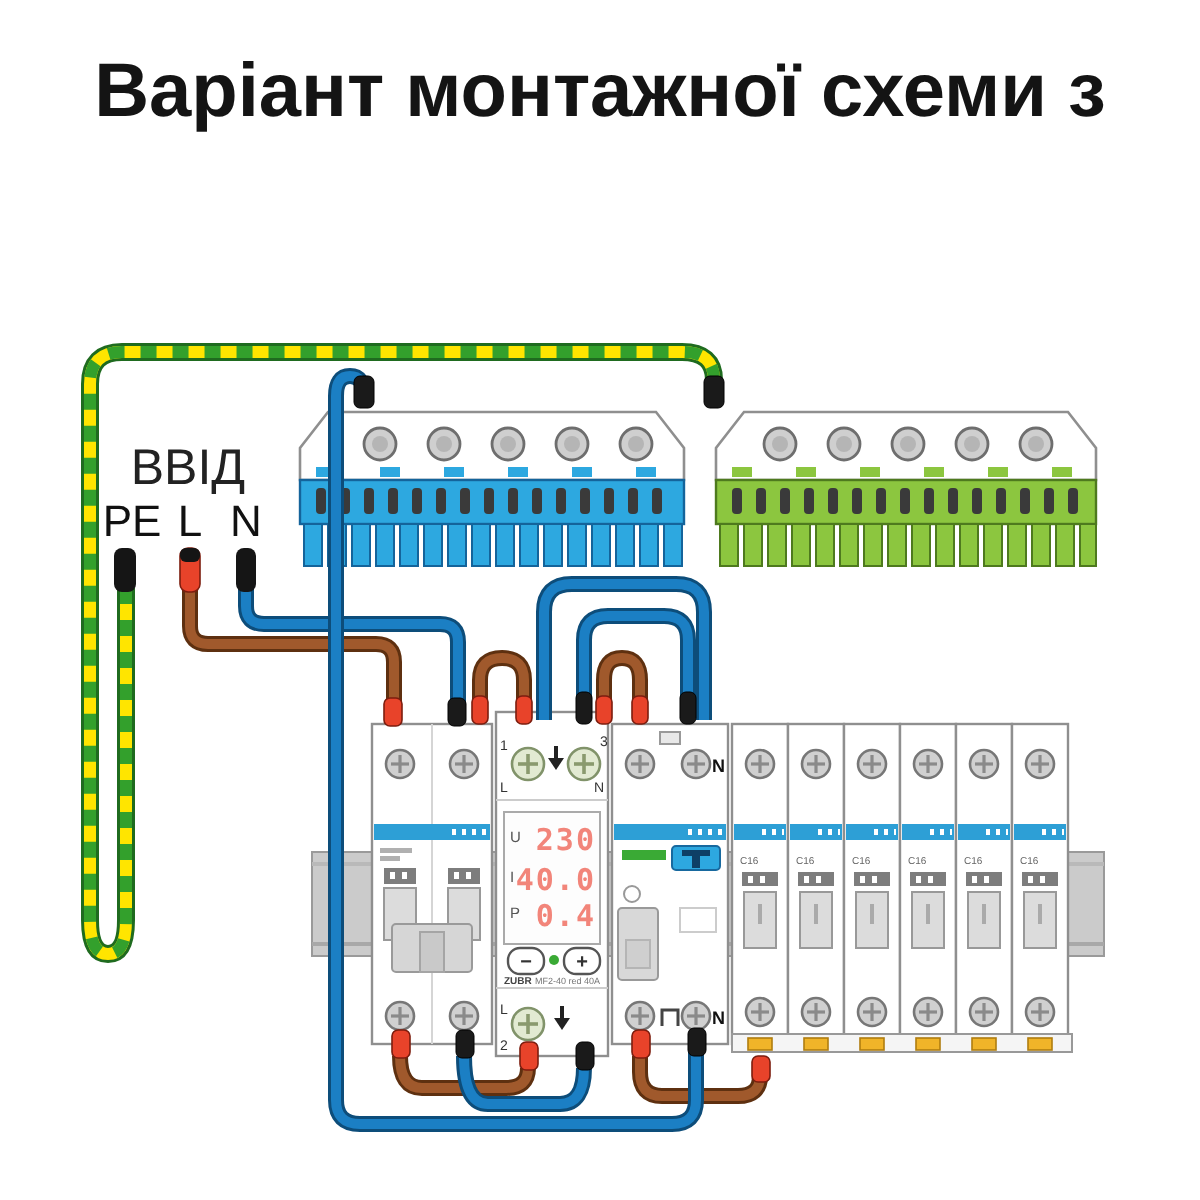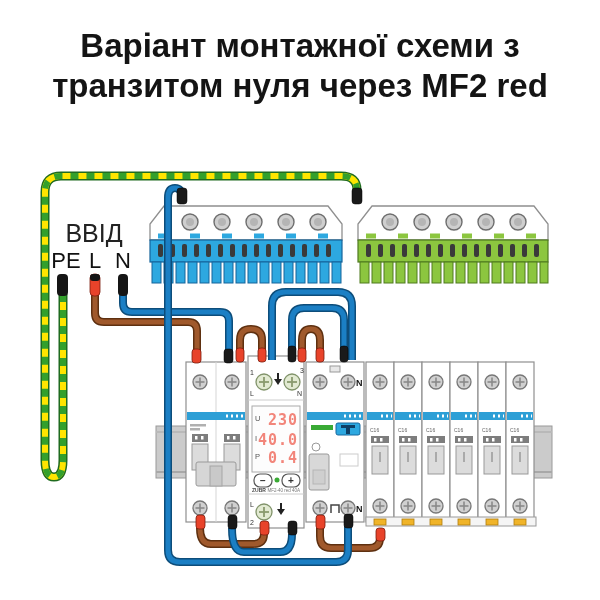--- a/index.html
+++ b/index.html
@@ -1,19 +1,19 @@
 <!DOCTYPE html>
 <html><head>
 <meta charset="utf-8">
 <style>
   html,body{margin:0;padding:0;background:#ffffff;}
   #page{position:relative;width:600px;height:600px;background:#fff;overflow:hidden;
         font-family:"Liberation Sans",sans-serif;}
   #title{position:absolute;top:26px;left:0;width:600px;text-align:center;
-         font-size:33px;line-height:40px;font-weight:bold;color:#141414;}
+         font-size:38px;line-height:40px;font-weight:bold;color:#141414;}
   svg{position:absolute;top:0;left:0;}
   svg text{font-family:"Liberation Sans",sans-serif;}
   
   .dev{fill:#ffffff;stroke:#8f8f8f;stroke-width:1.2;}
   .band{fill:#2d9fd6;stroke:none;}
   .bandtick{stroke:#ffffff;stroke-width:3;stroke-dasharray:2 3;}
   .mark{fill:#7d7d7d;stroke:none;}
   .toggle{fill:#dcdcdc;stroke:#999;stroke-width:1;}
   .togline{stroke:#aaa;stroke-width:2;}
   .tinylabel{font-size:5px;fill:#666;}
@@ -37,21 +37,20 @@
   .btntxt{font-size:10px;fill:#333;font-weight:bold;}
   .brand{font-size:5px;font-weight:bold;fill:#444;}
   .model{font-size:4.5px;fill:#777;}
 </style>
 </head>
 <body>
 <div id="page">
 
 <div id="title">
   <div>Варіант монтажної схеми з</div>
-  <div>транзитом нуля через MF2 red</div>
 </div>
 
 <svg width="600" height="600" viewBox="0 0 600 600">
   <defs>
     <g id="screw">
       <circle r="7" fill="#d0d0d0" stroke="#777" stroke-width="1.3"></circle>
       <line x1="-4.5" y1="0" x2="4.5" y2="0" stroke="#8a8a8a" stroke-width="1.6"></line>
       <line x1="0" y1="-4.5" x2="0" y2="4.5" stroke="#8a8a8a" stroke-width="1.6"></line>
     </g>
     <g id="screwg">

